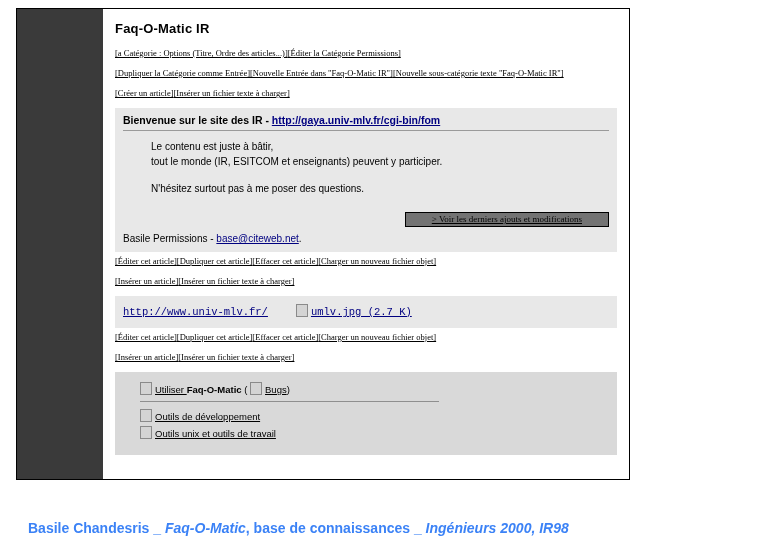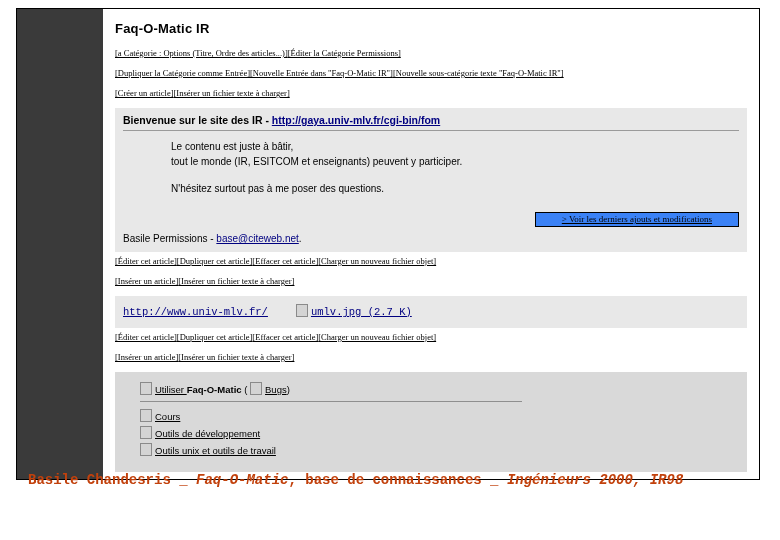--- a/index.html
+++ b/index.html
@@ -16,21 +16,21 @@
   .page {
     position: relative;
     width: 780px;
     height: 540px;
     background: #ffffff;
   }
   .frame {
     position: absolute;
     left: 16px;
     top: 8px;
-    width: 744px;
+    width: 614px;
     height: 472px;
     border: 1px solid #000000;
     background: #ffffff;
     box-sizing: border-box;
     overflow: hidden;
   }
   .dark-strip {
     position: absolute;
     left: 0;
     top: 0;
@@ -88,34 +88,34 @@
     border: none;
     border-top: 1px solid #9a9a9a;
     margin: 3px 0 8px 0;
     height: 0;
   }
   .body-text {
     font-family: "Liberation Sans", sans-serif;
     font-size: 10px;
     color: #000000;
     line-height: 15px;
-    margin-left: 48px;
+    margin-left: 28px;
   }
   .body-text p {
     margin: 0 0 12px 0;
   }
   .btn-row {
     text-align: right;
     margin-top: 4px;
     margin-bottom: 6px;
   }
   .link-button {
     display: inline-block;
     border: 1px solid #000000;
-    background: #3b82f6;
+    background: #737373;
     padding: 1px 26px 2px 26px;
     font-size: 9px;
     font-family: "Liberation Serif", serif;
     color: #000000;
     text-decoration: underline;
   }
   .signature {
     font-family: "Liberation Sans", sans-serif;
     font-size: 10px;
     color: #000000;
@@ -178,25 +178,25 @@
   }
   .list-sep {
     border: none;
     border-top: 1px solid #8f8f8f;
     margin: 5px 0 7px 0;
     width: 64%;
   }
   .caption {
     position: absolute;
     left: 28px;
-    top: 472px;
-    font-family: Liberation Mono, monospace;
+    top: 520px;
+    font-family: Liberation Sans, sans-serif;
     font-size: 14px;
     font-weight: bold;
-    color: #c2410c;
+    color: #3b82f6;
     white-space: nowrap;
   }
   .caption i {
     font-style: italic;
   }
 </style>
 </head>
 <body>
 
 <div class="page">
@@ -260,23 +260,20 @@
       <div class="cmdline">
         <a href="#">[Insérer un article]</a><a href="#">[Insérer un fichier texte à charger]</a>
       </div>
 
       <div class="list-panel">
         <div class="list-item bold-part">
           <span class="file-icon"></span><a href="#">Utiliser </a><b>Faq-O-Matic</b><span> ( </span><span class="file-icon"></span><a href="#">Bugs</a><span>)</span>
         </div>
         <hr class="list-sep">
         <div class="list-item">
-          <span class="file-icon"></span><a href="#">Cours</a>
-        </div>
-        <div class="list-item">
           <span class="file-icon"></span><a href="#">Outils de développement</a>
         </div>
         <div class="list-item">
           <span class="file-icon"></span><a href="#">Outils unix et outils de travail</a>
         </div>
 
       </div>
 
     </div>
   </div>

